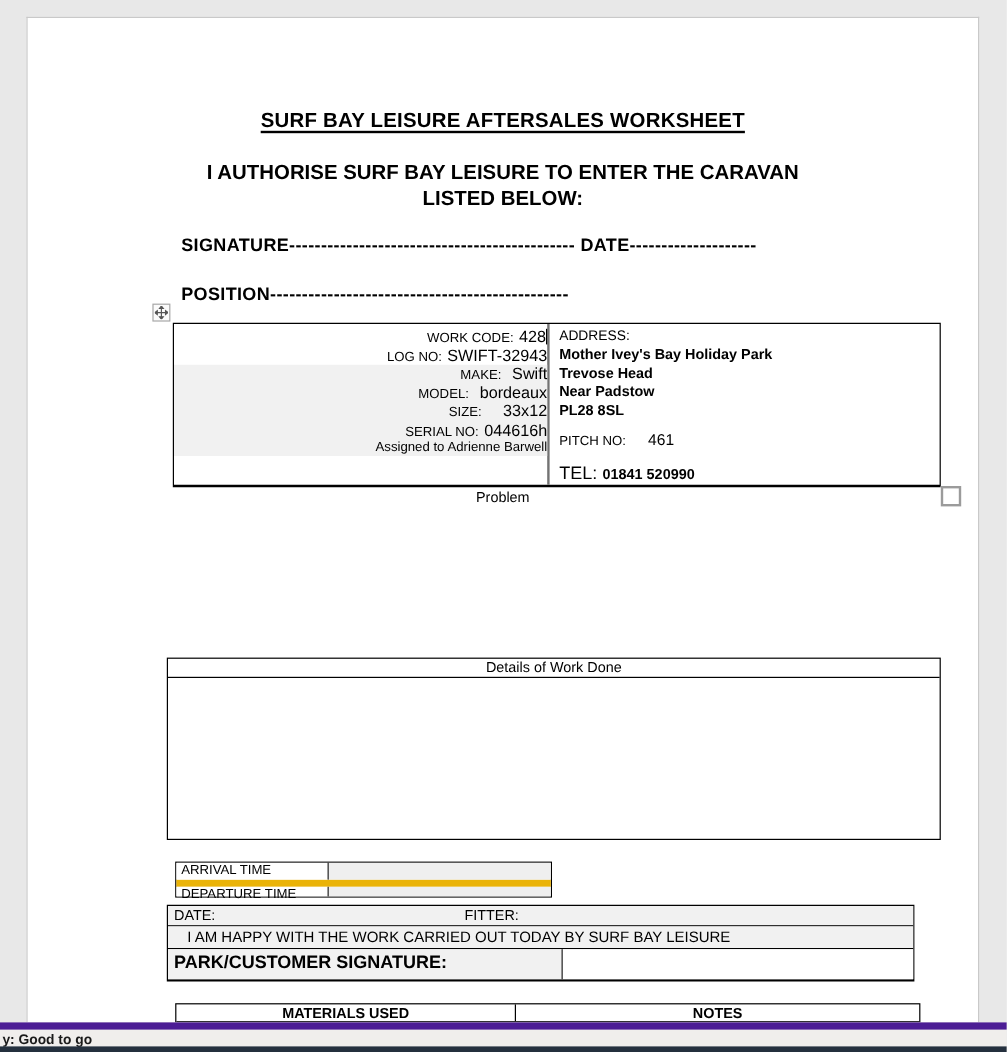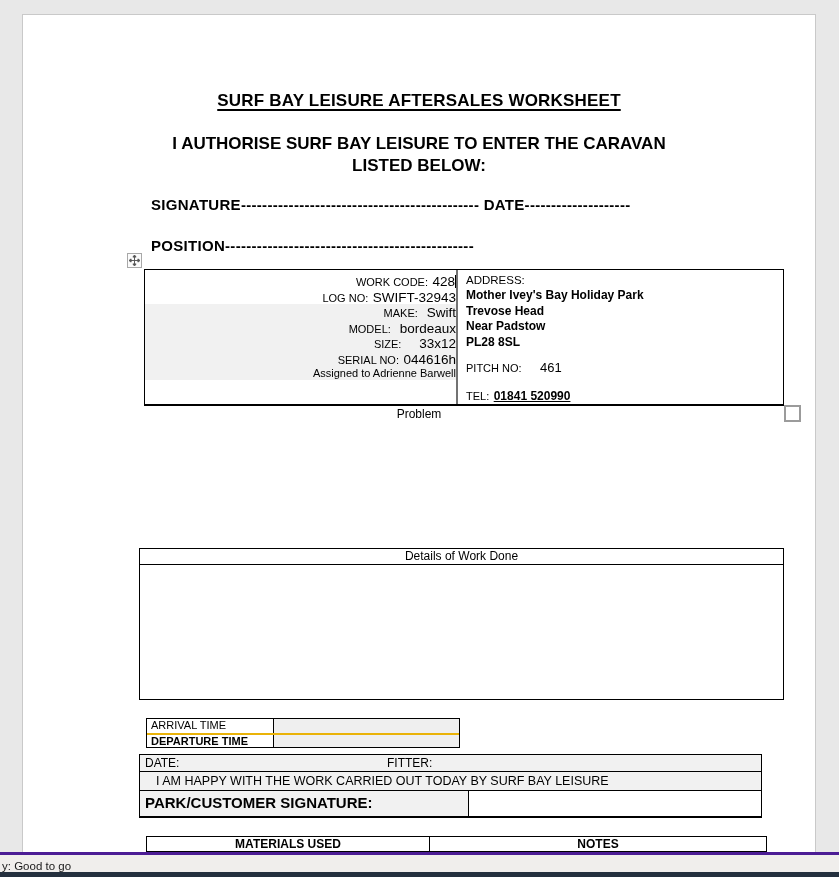--- a/index.html
+++ b/index.html
@@ -46,22 +46,22 @@
   .fvalue { font-size:13.5px; }
   .shaded-block { background:#f1f1f1; }
   .assigned { font-size:11px; height:14px; line-height:14px; padding-left:6px; }
   .caret { display:inline-block; width:1px; height:13px; background:#000; vertical-align:-2px; }
   .addr-label { font-size:11.5px; height:15px; line-height:15px; }
   .addr-line { font-size:12px; font-weight:bold; height:15.5px; line-height:15.5px; }
   .pitch-row { margin-top:9px; height:15.5px; line-height:15.5px; }
   .pitch-row .flabel { font-size:11px; }
   .pitch-row .fvalue { font-size:13px; margin-left:14px; }
   .tel-row { position:absolute; left:8px; bottom:2px; height:14px; line-height:14px; }
-  .tel-row .flabel { font-size:11px; }
-  .tel-row .fvalue { font-size:12px; font-weight:bold;text-decoration:underline; }
+  .tel-row .flabel { font-size:15px; }
+  .tel-row .fvalue { font-size:12px; font-weight:bold; }
 
   .problem-label { left:0; top:392px; width:100%; text-align:center; font-size:12px; }
   .resize-handle {
     left:761px; top:390px; width:17px; height:17px;
     border:2px solid #9b9b9b; background:#fff;
   }
 
   
   .problem-table { left:116px; top:408px; width:645px; border:1px solid #000; }
   .problem-row1 { height:17px; border-bottom:1px solid #000; font-size:11.5px; line-height:16px; padding-left:5px; }
@@ -69,21 +69,21 @@
   .problem-notes { height:73px; font-size:12px; padding:2px 0 0 5px; }
 
   
   .details-table { left:116px; top:533px; width:645px; border:1px solid #000; }
   .details-header { height:16px; border-bottom:1px solid #000; text-align:center; font-size:12px; line-height:15px; }
   .details-body { height:134px; }
 
   
   .times-table { left:123px; top:703px; width:314px; border:1px solid #000; }
   .times-row { display:flex; height:14px; }
-  .times-row + .times-row { border-top:2px solid #eab308;font-weight:bold; }
+  .times-row + .times-row { border-top:6px solid #eab308; }
   .times-label { width:127px; border-right:1px solid #000; font-size:11px; line-height:13px; padding-left:4px; background:#fff; }
   .times-value { flex:1; background:#efefef; }
 
   
   .sign-table { left:116px; top:739px; width:623px; border:1px solid #000; border-bottom:2px solid #000; }
   .sign-row1 { display:flex; height:17px; border-bottom:1px solid #000; background:#f1f1f1; }
   .sign-date { width:247px; font-size:12px; line-height:16px; padding-left:5px; }
   .sign-fitter { flex:1; font-size:12px; line-height:16px; }
   .sign-row2 { height:19px; border-bottom:1px solid #000; background:#f1f1f1;
                font-size:12.5px; line-height:18px; padding-left:16px; font-stretch:condensed; white-space:nowrap; }
@@ -94,22 +94,22 @@
 
   
   .materials-table { left:123px; top:821px; width:621px; border:1px solid #000; }
   .materials-header { display:flex; height:15px; border-bottom:1px solid #000; }
   .mat-col1 { width:283px; border-right:1px solid #000; text-align:center; font-size:12px; font-weight:bold; line-height:14px; }
   .mat-col2 { flex:1; text-align:center; font-size:12px; font-weight:bold; line-height:14px; }
 
   
   .status-bar {
     position:absolute; left:0; top:852px; width:839px; height:24px;
-    background:#f0eeec; border-top:3px solid #4c1d95;
-    display:flex; align-items:center;
+    background:#f0eeec; border-top:6px solid #4c1d95;
+    display:flex; align-items:center;font-weight:bold;
   }
   .status-text { font-size:11.5px; color:#1a1a1a; margin-left:2px; white-space:nowrap; }
   .bottom-strip { position:absolute; left:0; top:872px; width:839px; height:5px; background:#24303e; }
 </style>
 </head>
 <body>
 
 <div class="page">
 
   <div class="abs doc-title">

